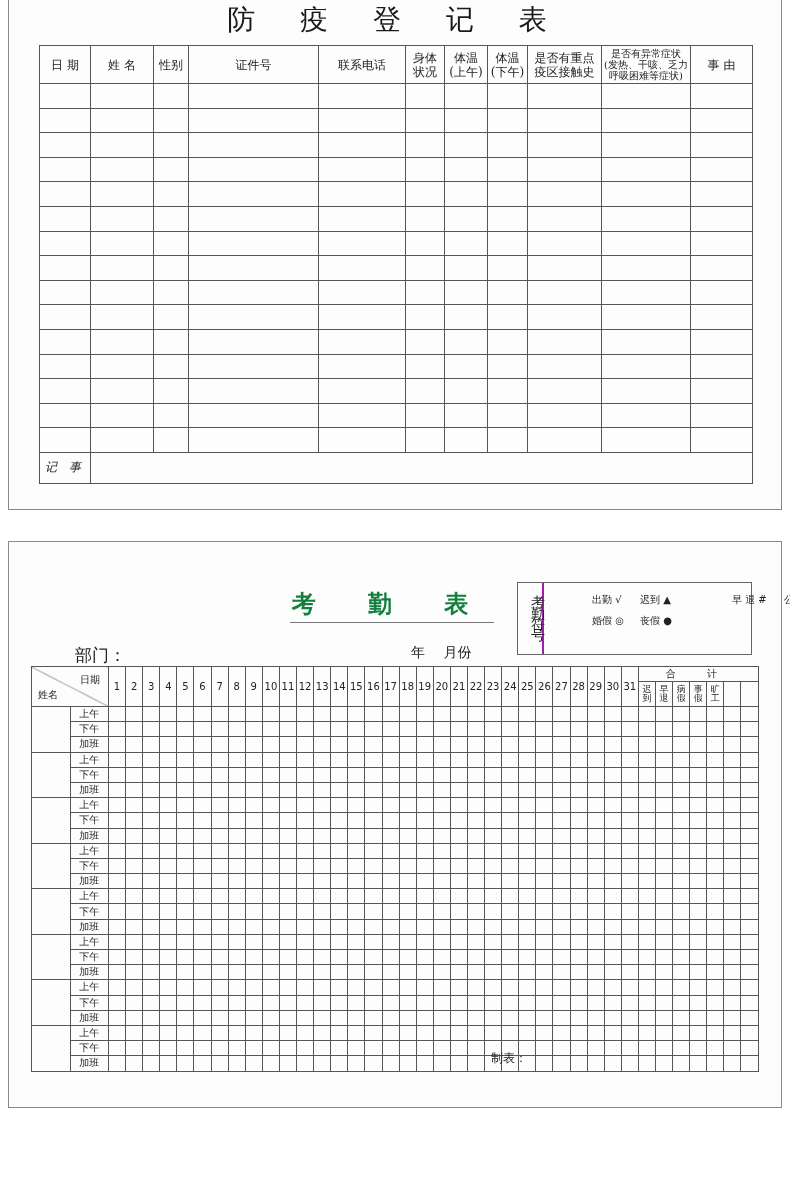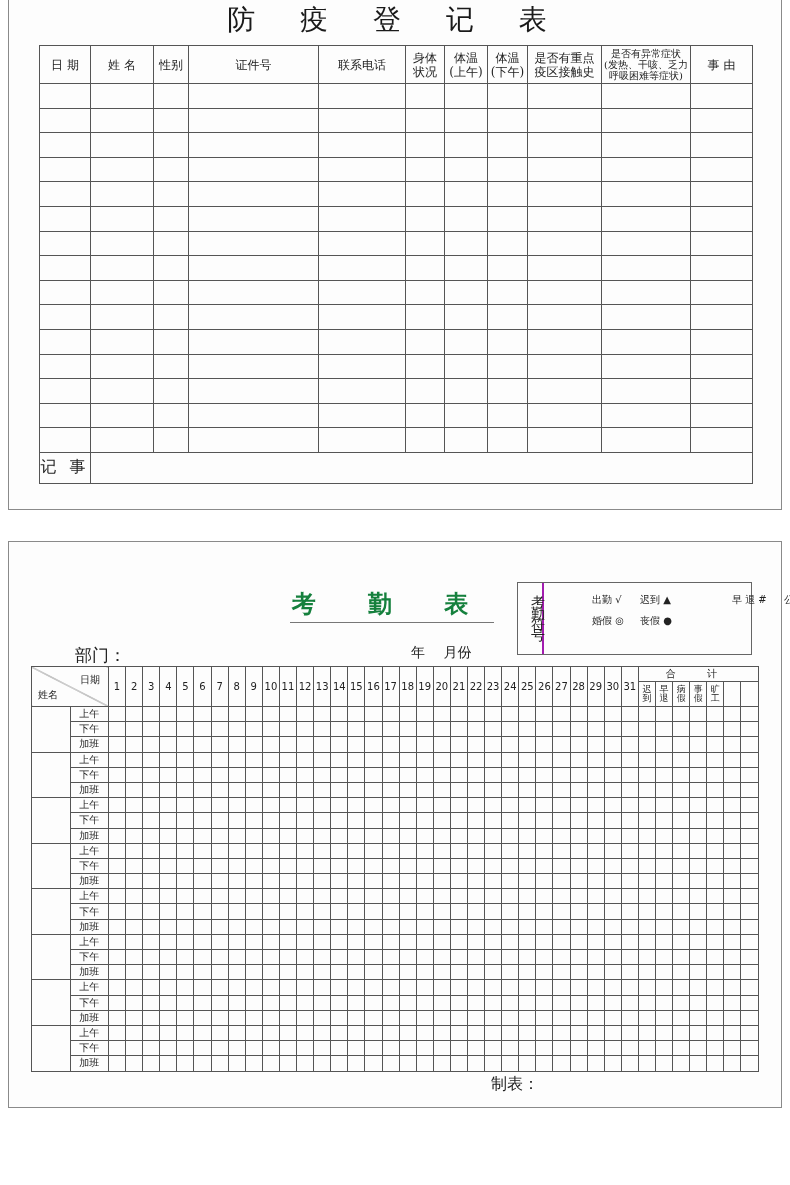--- a/index.html
+++ b/index.html
@@ -12,21 +12,21 @@
   .title1 { position:absolute; left:0; width:774px; top:2px; text-align:center;
             font-family:"DejaVu Serif", serif; font-size:28px; letter-spacing:18px; color:#1a1a1a; }
 
   table { border-collapse:collapse; position:absolute; table-layout:fixed; }
   td, th { border:1px solid #555; padding:0; text-align:center; vertical-align:middle; font-weight:normal; }
 
   #t1 { left:30px; top:46px; width:713px; }
   #t1 th { height:37px; font-family:"DejaVu Serif", serif; font-size:12px; line-height:14px; color:#222; }
   #t1 th.small { font-size:10px; line-height:11px; }
   #t1 td { height:23.6px; }
-  #t1 td.memo-label { height:30px; font-family:"DejaVu Serif", serif; font-size:16px; letter-spacing:4px; }
+  #t1 td.memo-label { height:30px; font-family:"DejaVu Serif", serif; font-size:12px; letter-spacing:4px;font-style:italic; }
 
   .title2 { position:absolute; left:280px; top:46px; width:204px; text-align:center;
             font-family:"DejaVu Serif", serif; font-weight:bold; font-size:24px; letter-spacing:22px; color:#15803d; }
   .title2-line { position:absolute; left:281px; top:80px; width:204px; border-top:1px solid #777; }
   .dept { position:absolute; left:22px; top:102px; font-size:17px;margin-left:44px; }
   .yearmonth { position:absolute; left:402px; top:102px; font-size:14px; word-spacing:14px; }
 
   .legend { position:absolute; left:508px; top:40px; width:235px; height:73px; border:1px solid #666; box-sizing:border-box; }
   .legend-label { position:absolute; left:0; top:0; width:24px; height:100%; border-right:2px solid #a21caf;
                   font-size:14px; line-height:11px; display:flex; align-items:center; justify-content:flex-end; text-align:center; }
@@ -41,21 +41,21 @@
   #t2 .hdr { height:38px; }
   #t2 .daynum { font-size:10px; }
   #t2 .diag { position:relative; background:
        linear-gradient(to top right, transparent calc(50% - 0.6px), #666 50%, transparent calc(50% + 0.6px)); }
   #t2 .diag .d-date { position:absolute; right:8px; top:6px; }
   #t2 .diag .d-name { position:absolute; left:6px; bottom:4px; }
   #t2 .shift { font-size:10px; }
   #t2 .sumhead { height:12px; letter-spacing:14px; font-size:10px; }
   #t2 .sumcol { font-size:9px; line-height:9px; height:24px; }
   #t2 .sumcol span { display:inline-block; width:9px; word-break:break-all; }
-  .maker { position:absolute; left:482px; top:532px; font-size:16px; }
+  .maker { position:absolute; left:482px; top:508px; font-size:12px; }
 </style>
 </head>
 <body>
 
 <div class="sheet" id="sheet1">
   <div class="title1">防 疫 登 记 表</div>
   <table id="t1">
     <colgroup>
       <col style="width:51px">
         <col style="width:63px">

